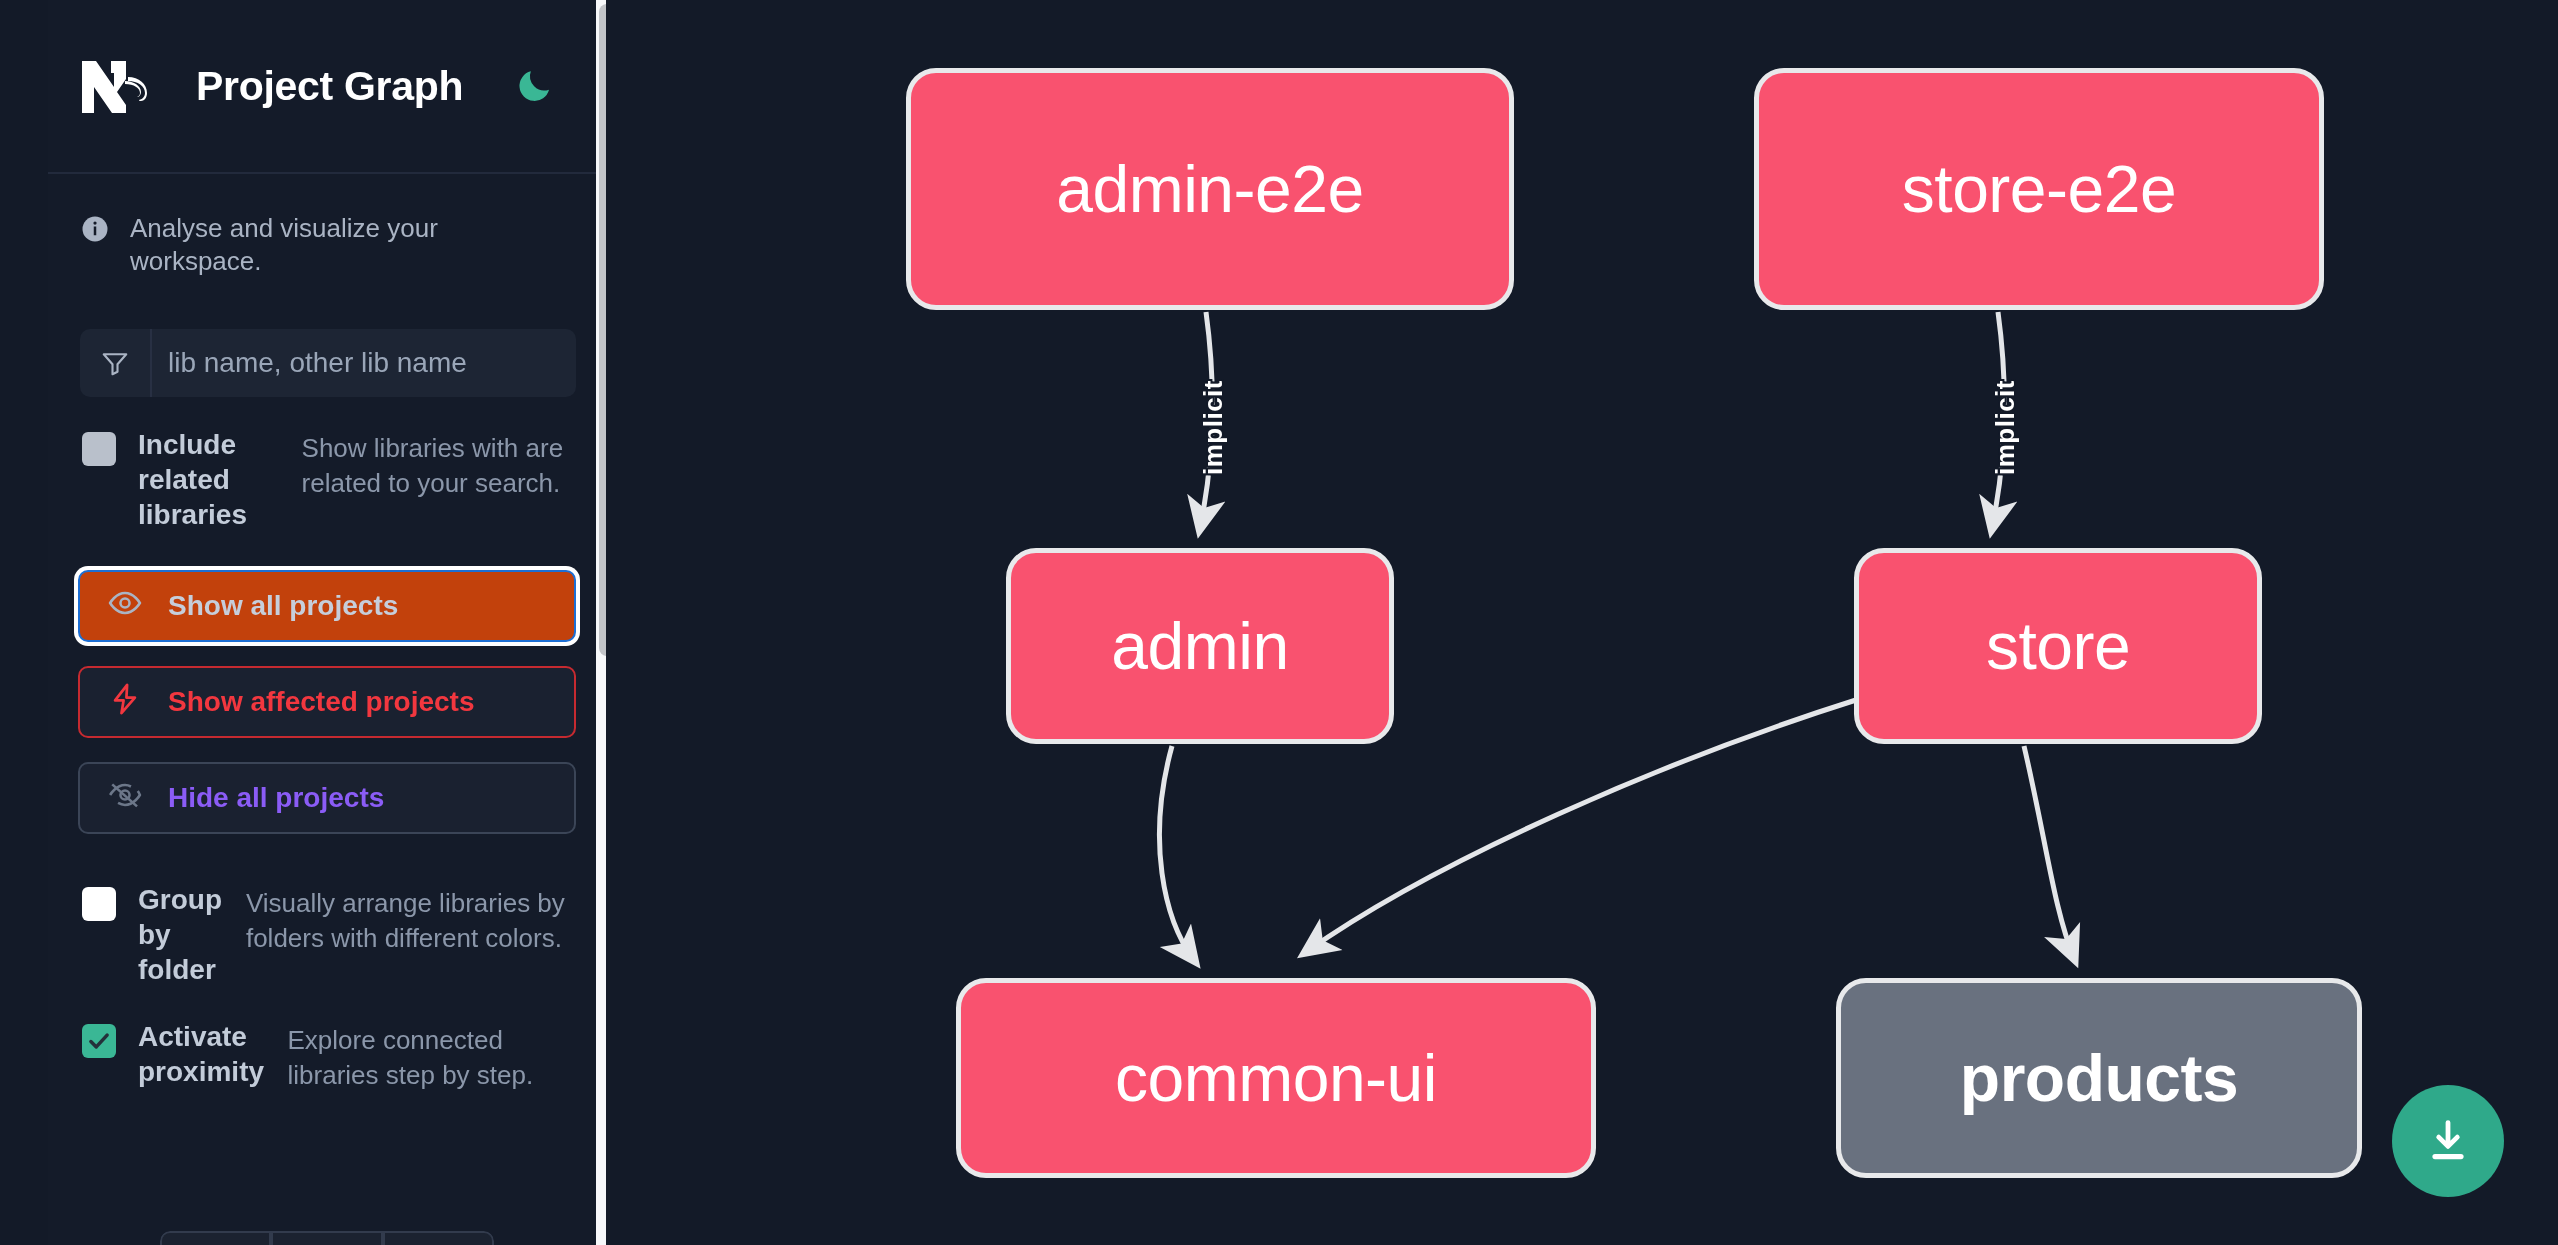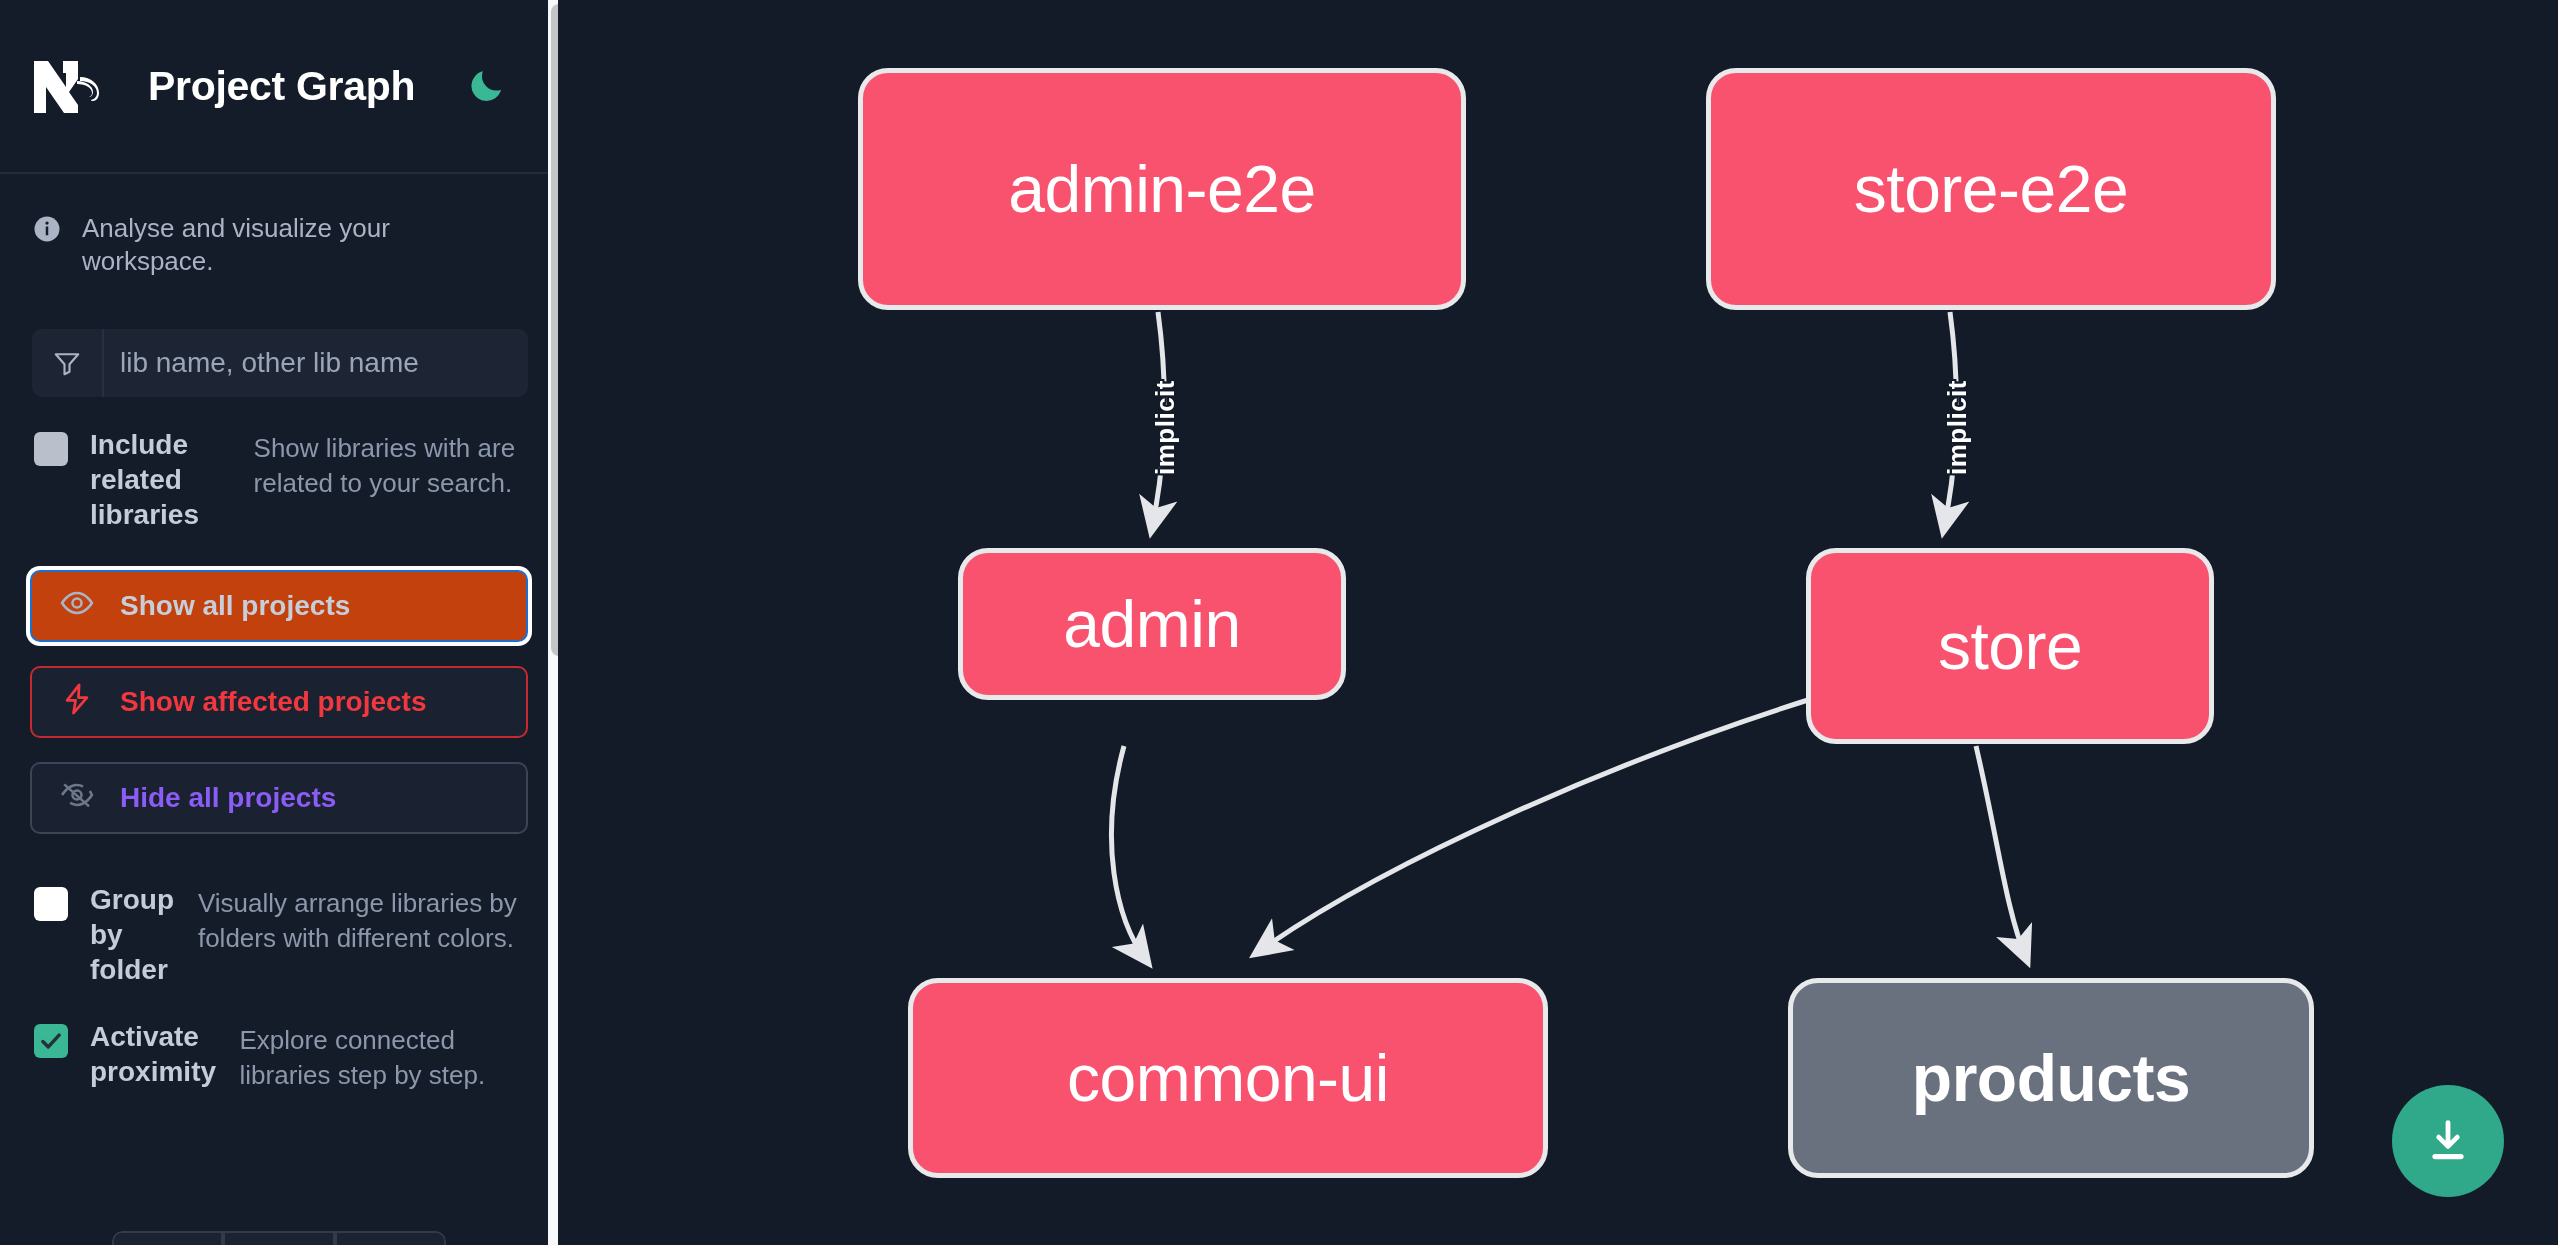--- a/index.html
+++ b/index.html
@@ -7,20 +7,21 @@
     width: 2558px; height: 1245px;
     background: #15192b;
     font-family: "Liberation Sans", sans-serif;
     overflow: hidden;
   }
   .app {
     position: relative;
     width: 2558px; height: 1245px;
     display: flex;
     background: #131a28;
+    padding-left: 48px;
   }
 
   
   .sidebar {
     position: relative;
     width: 558px;
     height: 1245px;
     background: #141b29;
     flex: 0 0 558px;
     overflow: hidden;
@@ -338,21 +339,21 @@
         <path d="M1418,746 C1440,840 1448,910 1468,958"></path>
       </g>
     </svg>
 
     <div class="node pink" style="left:300px;  top:68px;  width:608px; height:242px;">
       <span>admin-e2e</span>
     </div>
     <div class="node pink" style="left:1148px; top:68px;  width:570px; height:242px;">
       <span>store-e2e</span>
     </div>
-    <div class="node pink" style="left:400px;  top:548px; width:388px; height:152px;">
+    <div class="node pink" style="left:400px;  top:548px; width:388px; height:196px;">
       <span>admin</span>
     </div>
     <div class="node pink" style="left:1248px; top:548px; width:408px; height:196px;">
       <span>store</span>
     </div>
     <div class="node pink" style="left:350px;  top:978px; width:640px; height:200px;">
       <span>common-ui</span>
     </div>
     <div class="node gray" style="left:1230px; top:978px; width:526px; height:200px;font-weight:bold;">
       <span>products</span>

